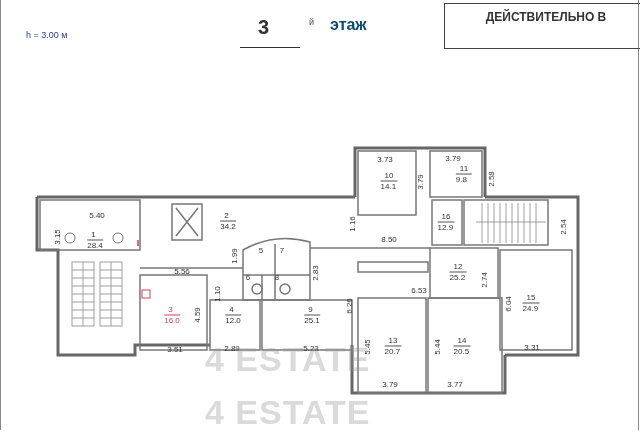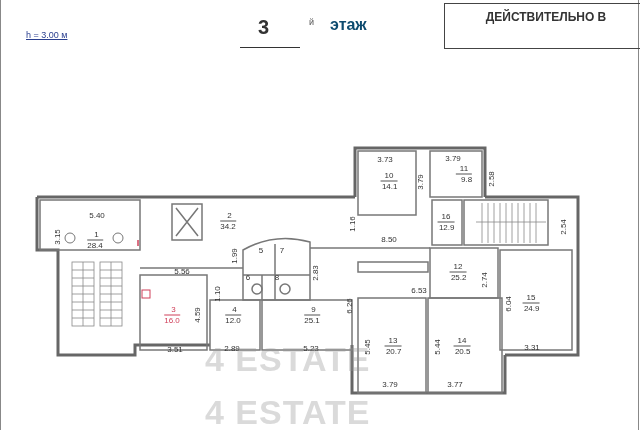--- a/index.html
+++ b/index.html
@@ -1,27 +1,27 @@
 <!DOCTYPE html>
 <html><head>
 <meta charset="utf-8">
 <style>
   html,body{margin:0;padding:0;background:#fff;}
   body{width:640px;height:431px;position:relative;overflow:hidden;font-family:"Liberation Sans",sans-serif;}
   .frame{position:absolute;left:0;top:0;width:639px;height:430px;border-left:1px solid #888;border-right:1px solid #888;box-sizing:border-box;}
-  .h-label{position:absolute;left:26px;top:30px;font-size:9px;color:#2a3f8f;text-decoration:underline;}
+  .h-label{position:absolute;left:26px;top:30px;font-size:9px;color:#2a3f8f;}
   .floor-num{position:absolute;left:258px;top:16px;font-size:20px;font-weight:bold;color:#333;}
   .floor-line{position:absolute;left:240px;top:47px;width:60px;height:1px;background:#333;}
   .floor-sup{position:absolute;left:309px;top:17px;font-size:9px;color:#555;}
   .floor-word{position:absolute;left:330px;top:16px;font-size:16px;font-weight:bold;color:#0c4a6e;}
   .valid-box{position:absolute;left:444px;top:3px;width:204px;height:46px;border:1px solid #444;box-sizing:border-box;text-align:center;font-size:12px;font-weight:bold;color:#333;line-height:17px;padding-top:5px;}
   svg{position:absolute;left:0;top:0;}
   .lbl{position:absolute;font-size:8px;color:#333;transform:translate(-50%,-50%);white-space:nowrap;}
   .vlbl{position:absolute;font-size:8px;color:#333;transform:translate(-50%,-50%) rotate(-90deg);white-space:nowrap;}
-  .room{position:absolute;transform:translate(-50%,-50%);text-align:right;font-size:8px;color:#333;line-height:10px;}
+  .room{position:absolute;transform:translate(-50%,-50%);text-align:left;font-size:8px;color:#333;line-height:10px;}
   .room .num{display:block;border-bottom:1px solid #555;padding:0 4px;}
   .room.red{color:#d0405a;}
   .room.red .num{border-bottom-color:#d0405a;}
   .wm{position:absolute;font-size:34px;font-weight:bold;color:rgba(150,150,150,0.35);letter-spacing:1px;}
 </style>
 </head>
 <body>
 
 <div class="frame"></div>
 

